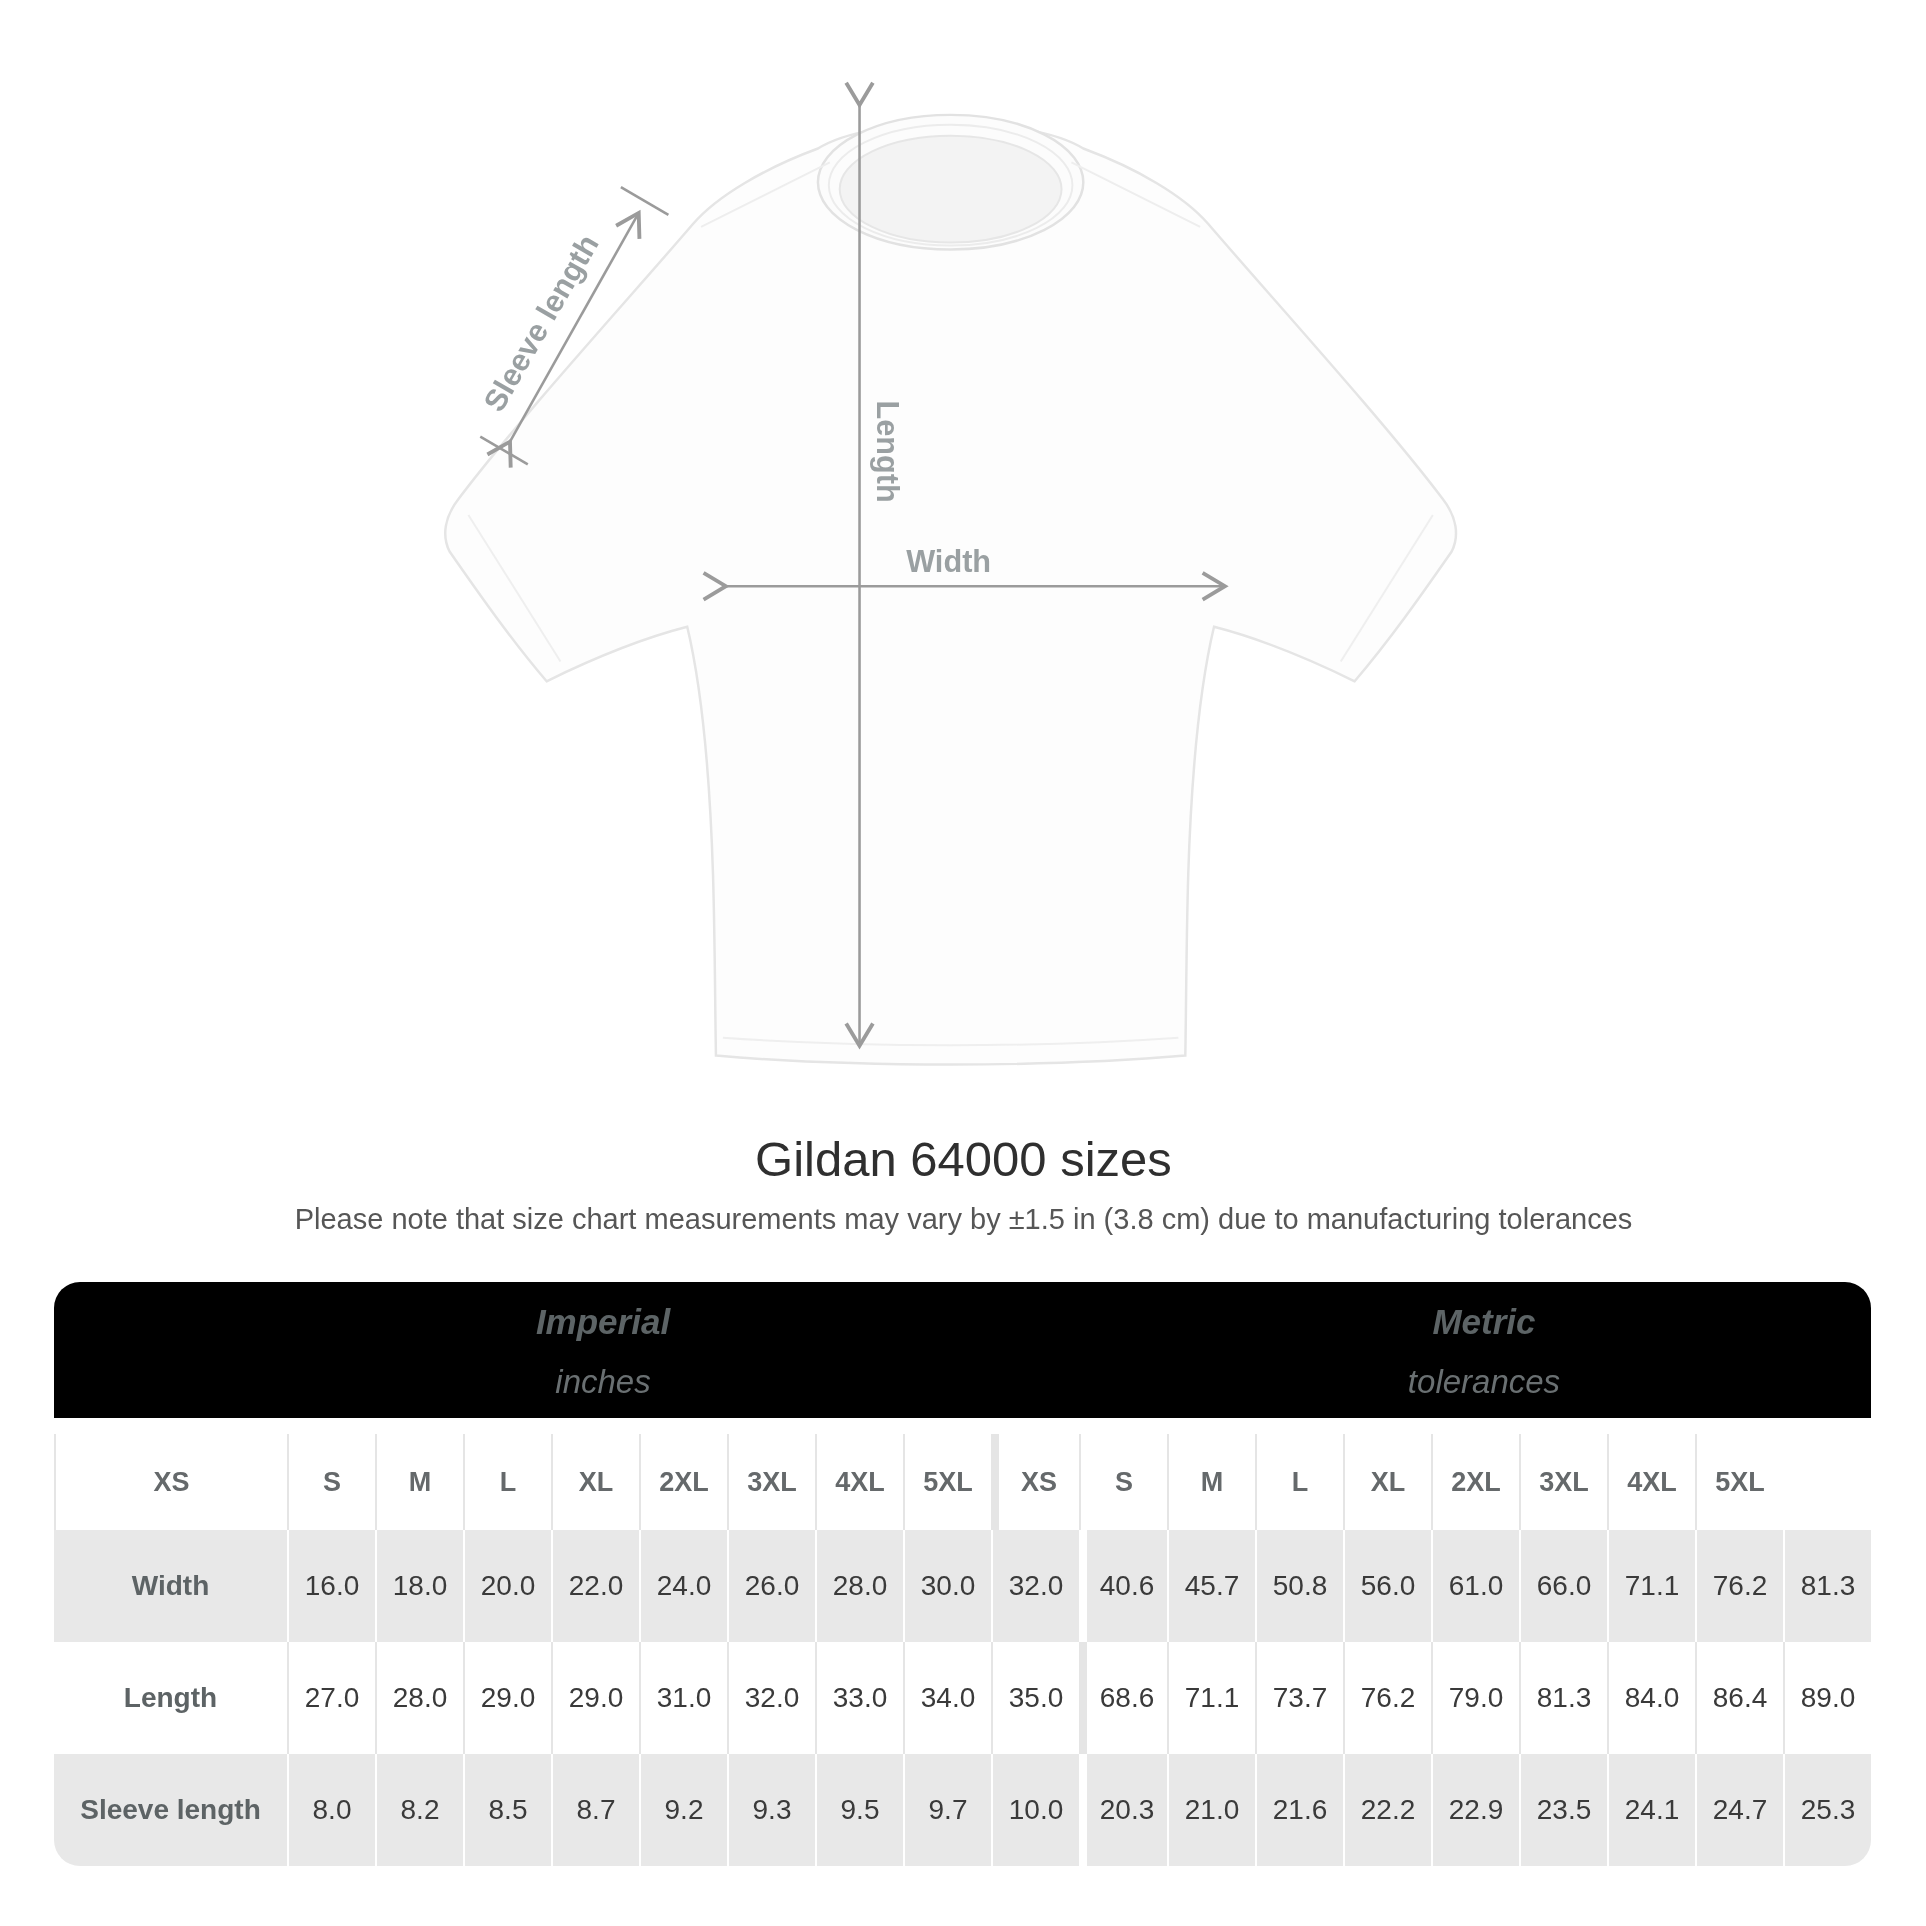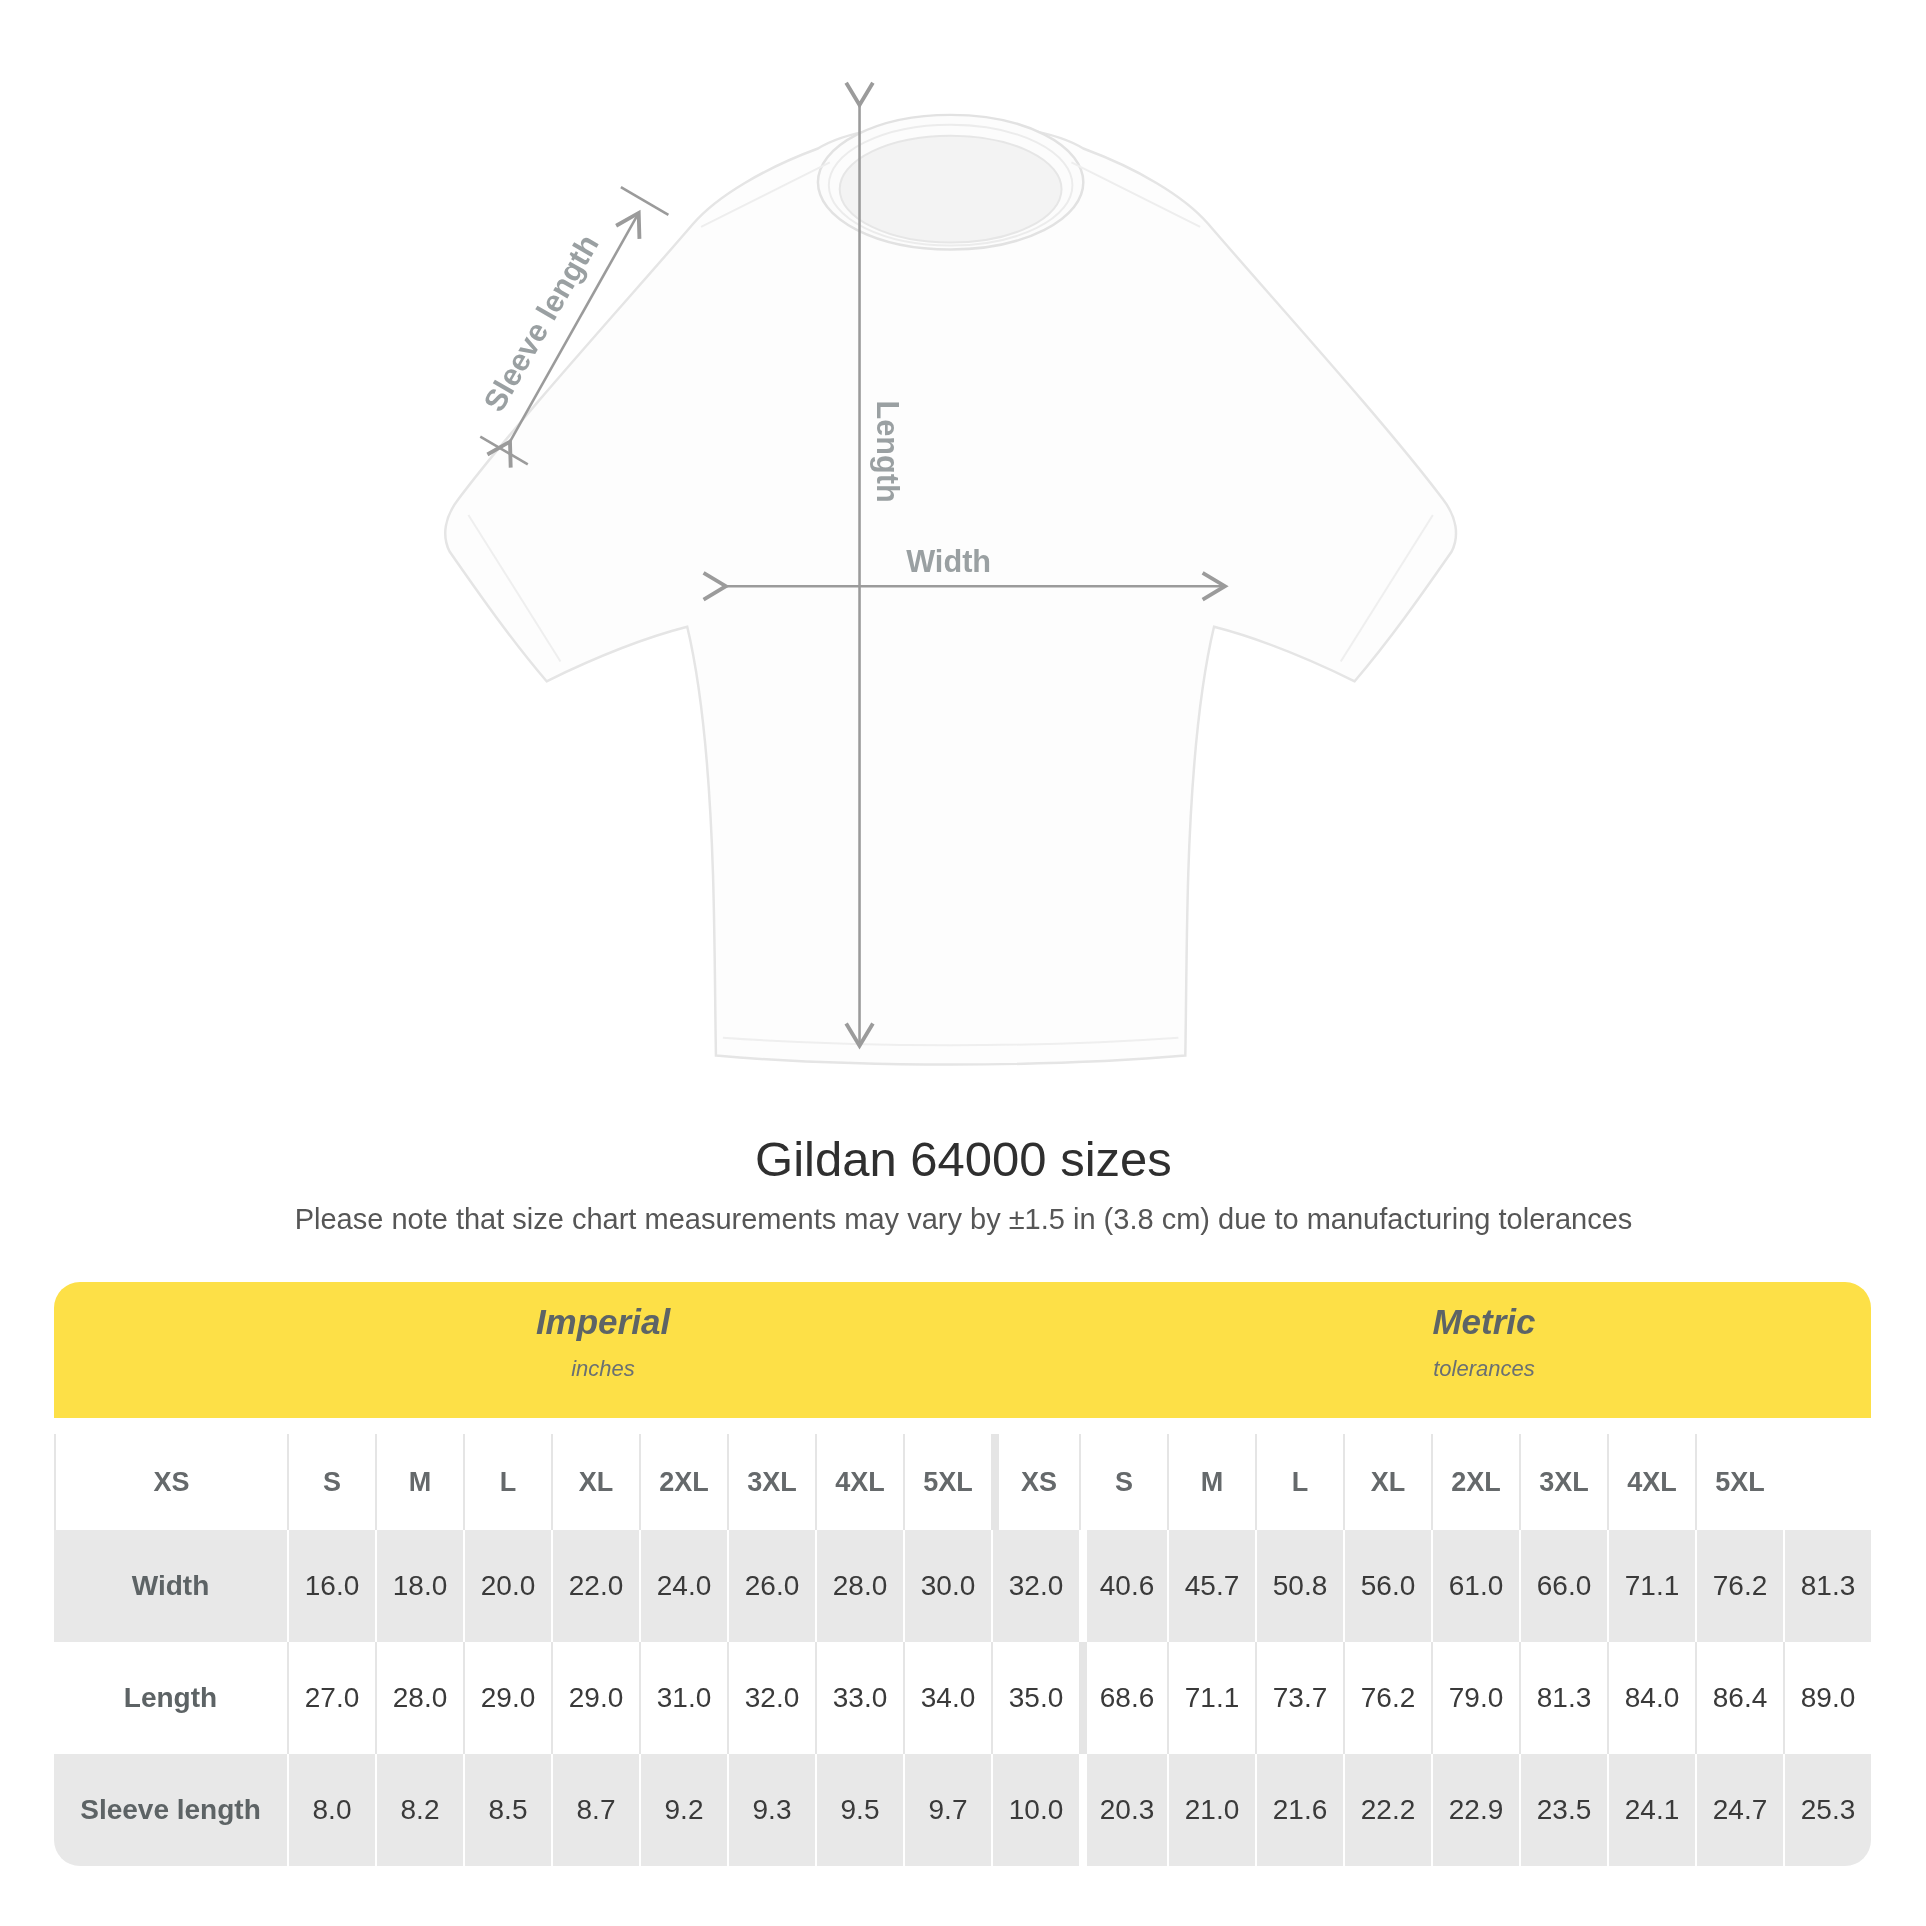--- a/index.html
+++ b/index.html
@@ -10,26 +10,26 @@
   #diagram{position:absolute;left:0;top:0;width:1927px;height:1114px;}
 
   
   #title-block{position:absolute;left:0;top:1117px;width:1927px;text-align:center;}
   #page-title{font-size:49px;font-weight:normal;color:#2f2f2f;letter-spacing:0px;margin-top:14px;}
   #page-subtitle{margin-top:16px;font-size:29px;color:#565656;}
 
   
   #size-table{position:absolute;left:54px;top:1282px;width:1817px;height:584px;
               border-radius:26px;overflow:hidden;background:#fff;}
-  #unit-band{position:relative;width:100%;height:136px;background:#fde047;}
+  #unit-band{position:relative;width:100%;height:136px;background:#000000;}
   .unit-stack{position:absolute;top:20px;transform:translateX(-50%);text-align:center;}
   #unit-imperial{left:549px;}
   #unit-metric{left:1430px;}
   .unit-label{font-size:35px;font-weight:bold;font-style:italic;color:#5d6466;}
-  .unit-sublabel{margin-top:14px;font-size:22px;font-style:italic;color:#6a7072;}
+  .unit-sublabel{margin-top:21px;font-size:33px;font-style:italic;color:#6a7072;}
 
   .t-row{display:grid;grid-template-columns:233px repeat(18,1fr);height:112px;width:100%;}
   .r-white{background:#ffffff;}
   .r-gray{background:#e8e8e8;}
   .cell{display:flex;align-items:center;justify-content:center;
         font-size:28px;color:#3a3a3a;border-left:2px solid transparent;}
   .r-white .cell{border-left-color:#e5e5e5;}
   .r-gray  .cell{border-left-color:#ffffff;}
   .cell.first{border-left:none;}
   .cell.metric-start{border-left-width:8px;}

